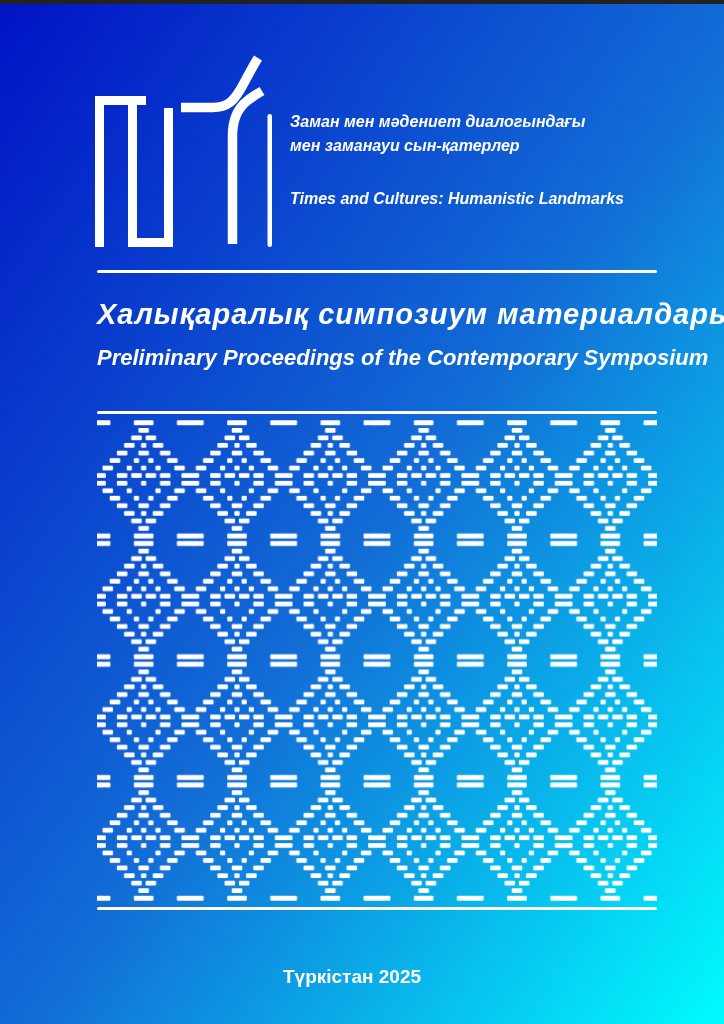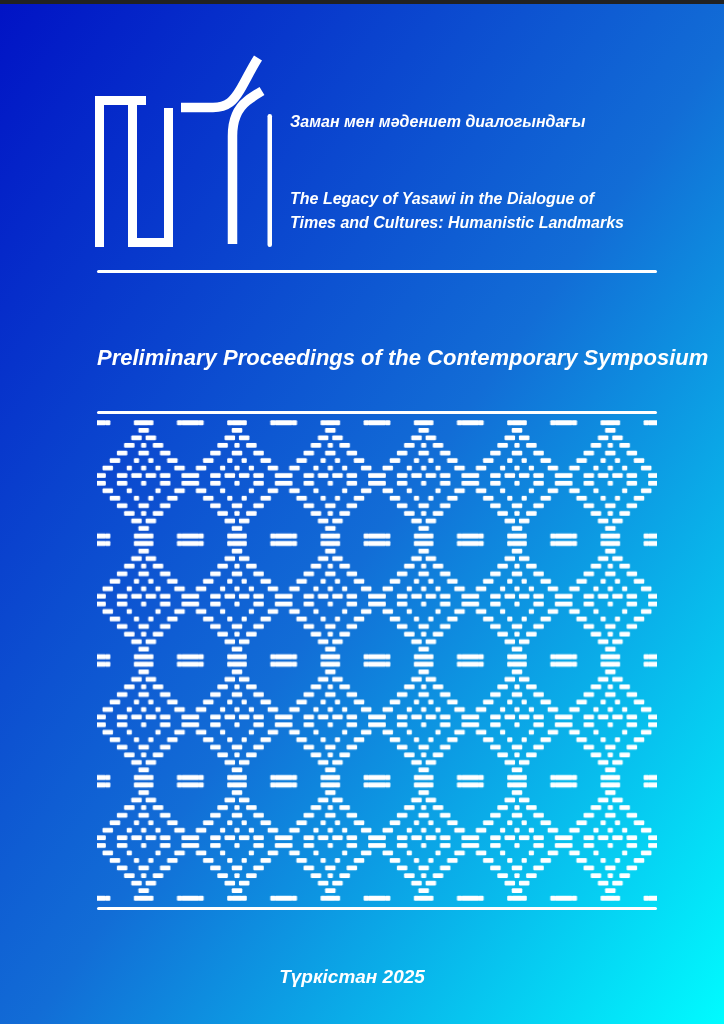--- a/index.html
+++ b/index.html
@@ -29,21 +29,21 @@
     position:absolute;left:97px;top:294px;width:575px;
     font-size:29px;letter-spacing:1px;font-weight:700;font-style:italic;white-space:nowrap;
   }
   .subtitle-en{
     position:absolute;left:97px;top:341px;width:575px;
     font-size:22px;font-weight:700;font-style:italic;white-space:nowrap;
   }
   .ornament-svg{position:absolute;left:97px;top:415px;width:560px;height:483px;}
   .footer-text{
     position:absolute;left:0;top:962px;width:704px;text-align:center;
-    font-size:19px;font-weight:700;font-style:italic;
+    font-size:19px;font-weight:700;
   }
 </style>
 </head>
 <body>
 
 <div class="page">
 
   <svg class="logo-svg" viewBox="90 45 190 210" xmlns="http://www.w3.org/2000/svg" aria-hidden="true">
     <g fill="#ffffff">
       <rect x="95" y="92" width="51" height="9"></rect>
@@ -54,29 +54,30 @@
     </g>
     <g fill="none" stroke="#ffffff" stroke-width="9.5">
       <path d="M 181 103.5 H 213 C 228 103.5 234 96 240 86 C 246 76 251 65 258 54"></path>
       <path d="M 232.5 240 V 132 C 232.5 115 238 104 247 97 C 252 93 257 90 262 87"></path>
     </g>
     <rect x="267.5" y="110" width="4.5" height="133" rx="2.2" fill="#ffffff"></rect>
   </svg>
 
   <div class="kk-block">
     <div>Заман мен мәдениет диалогындағы</div>
+    <div>мен заманауи сын-қатерлер</div>
   </div>
 
   <div class="en-block">
-    <div>The Legacy of Yasawi in the Dialogue of</div>
     <div>Times and Cultures: Humanistic Landmarks</div>
   </div>
 
   <div class="rule rule-1"></div>
 
+  <div class="title-kk">Халықаралық симпозиум материалдары</div>
   <div class="subtitle-en">Preliminary Proceedings of the Contemporary Symposium</div>
 
   <div class="rule rule-orn-top"></div>
 
   <svg class="ornament-svg" viewBox="0 0 560 483" xmlns="http://www.w3.org/2000/svg" aria-hidden="true">
     <defs>
       <pattern id="orn" width="93.3333" height="120.75" patternUnits="userSpaceOnUse">
         <g id="orn-g" fill="#ffffff">
             <rect x="-1.66" y="1.37" width="10.5" height="4.8" rx="1"></rect>
             <rect x="8.17" y="1.37" width="5.2" height="4.8" rx="1"></rect>

